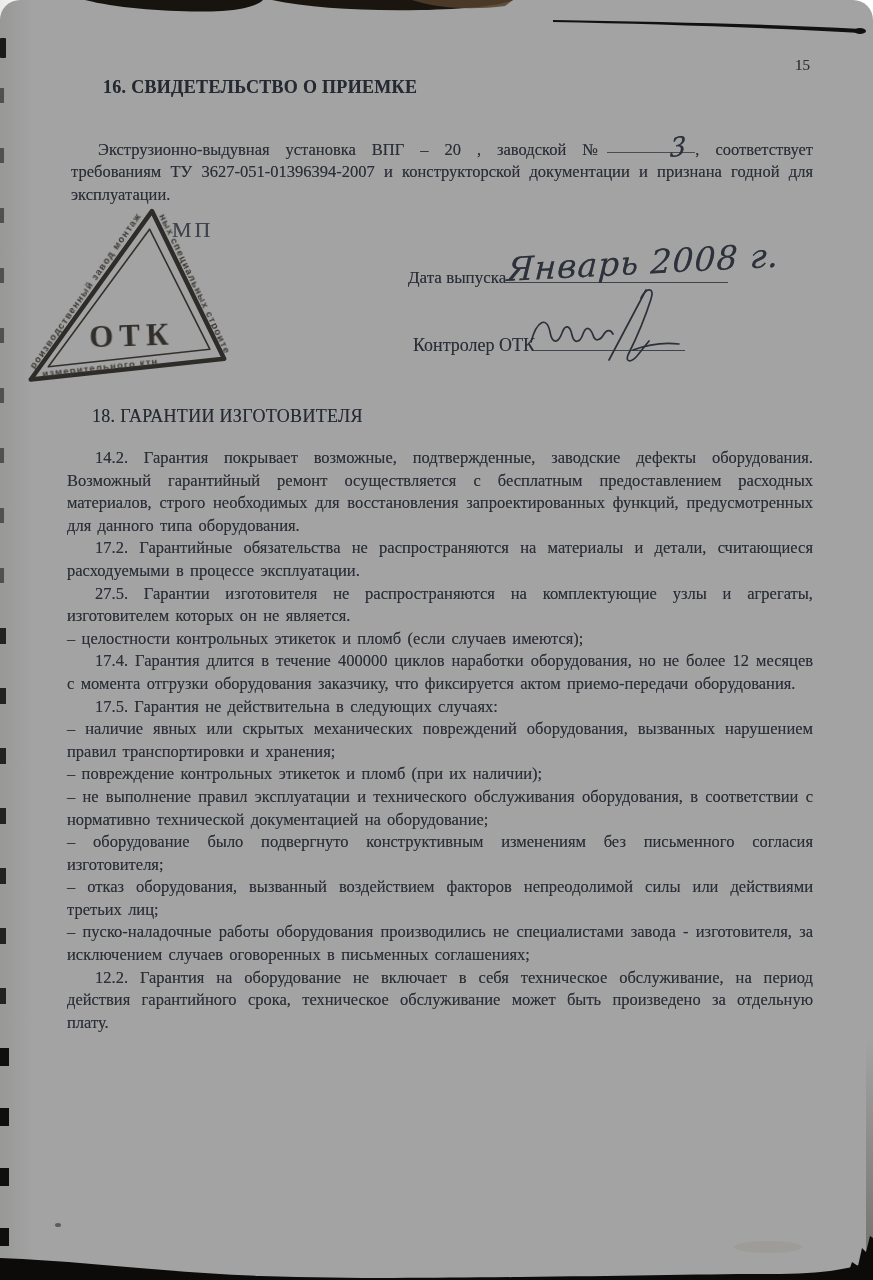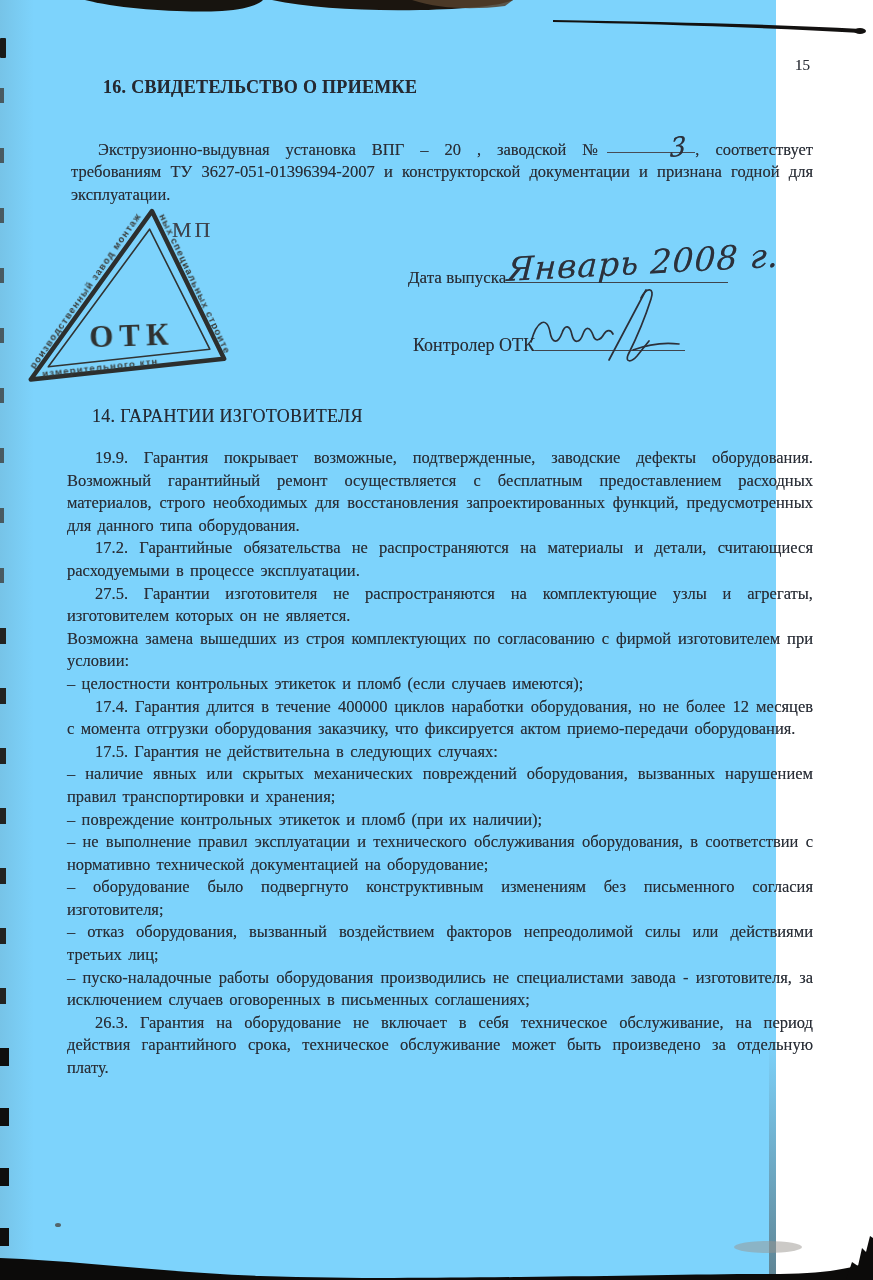--- a/index.html
+++ b/index.html
@@ -3,22 +3,23 @@
 <meta charset="utf-8">
 <style>
   html,body { margin:0; padding:0; }
   body {
     width:873px; height:1280px; overflow:hidden;
     background:#ffffff;
     font-family:"Liberation Serif","DejaVu Serif",serif;
     color:#2a2e36;
   }
   .page {
-    position:relative; width:776px; height:1280px;
-    background:#7dd3fc;
+    position:relative; width:873px; height:1280px;
+    background:#a3a3a3;
+    border-radius:20px;
   }
   .page * { box-sizing:border-box; }
   .txt { text-shadow:0 0 .5px rgba(44,49,58,.55); }
 
   
   .left-shade { position:absolute; left:0; top:0; width:34px; height:1280px;
     background:linear-gradient(to right, rgba(60,58,52,.10), rgba(60,58,52,0)); }
   .right-shade { position:absolute; right:0; top:1040px; width:7px; height:240px;
     background:linear-gradient(to bottom, rgba(90,86,80,0), rgba(70,66,60,.55)); }
   .ticks { position:absolute; left:0; }
@@ -126,32 +127,31 @@
 
   <div class="row-ctrl txt"><span>Контролер ОТК</span><span class="wline ctrl-line"><svg class="sig" width="165" height="82" viewBox="0 0 165 82">
         <g fill="none" stroke="#2c3039" stroke-width="1.7" stroke-linecap="round">
           <path d="M6,58 C12,36 22,32 25,48 C27,60 33,60 37,49 C40,40 45,41 47,51 C49,60 55,59 58,50 C61,42 65,43 68,51 C70,58 75,57 79,50 C82,45 86,46 88,50"></path>
           <path d="M121,6 L84,76"></path>
           <path d="M116,14 C122,2 130,4 126,15 C119,37 109,59 103,71 C100,78 106,79 112,72 C116,67 120,62 124,57"></path>
           <path d="M108,66 C124,60 138,58 154,60"></path>
         </g>
       </svg></span></div>
 
-  <div class="h17 txt">14. ГАРАНТИИ ИЗГОТОВИТЕЛЯ</div>
+  <div class="h17 txt">18. ГАРАНТИИ ИЗГОТОВИТЕЛЯ</div>
 
   <div class="sec17 txt">
-    <p class="indent">19.9. Гарантия покрывает возможные, подтвержденные, заводские дефекты оборудования. Возможный гарантийный ремонт осуществляется с бесплатным предоставлением расходных материалов, строго необходимых для восстановления запроектированных функций, предусмотренных для данного типа оборудования.</p>
+    <p class="indent">14.2. Гарантия покрывает возможные, подтвержденные, заводские дефекты оборудования. Возможный гарантийный ремонт осуществляется с бесплатным предоставлением расходных материалов, строго необходимых для восстановления запроектированных функций, предусмотренных для данного типа оборудования.</p>
     <p class="indent">17.2. Гарантийные обязательства не распространяются на материалы и детали, считающиеся расходуемыми в процессе эксплуатации.</p>
     <p class="indent">27.5. Гарантии изготовителя не распространяются на комплектующие узлы и агрегаты, изготовителем которых он не является.</p>
-    <p class="flush">Возможна замена вышедших из строя комплектующих по согласованию с фирмой изготовителем при условии:</p>
     <p class="flush">– целостности контрольных этикеток и пломб (если случаев имеются);</p>
     <p class="indent">17.4. Гарантия длится в течение 400000 циклов наработки оборудования, но не более 12 месяцев с момента отгрузки оборудования заказчику, что фиксируется актом приемо-передачи оборудования.</p>
     <p class="indent">17.5. Гарантия не действительна в следующих случаях:</p>
     <p class="flush">– наличие явных или скрытых механических повреждений оборудования, вызванных нарушением правил транспортировки и хранения;</p>
     <p class="flush">– повреждение контрольных этикеток и пломб (при их наличии);</p>
     <p class="flush">– не выполнение правил эксплуатации и технического обслуживания оборудования, в соответствии с нормативно технической документацией на оборудование;</p>
     <p class="flush">– оборудование было подвергнуто конструктивным изменениям без письменного согласия изготовителя;</p>
     <p class="flush">– отказ оборудования, вызванный воздействием факторов непреодолимой силы или действиями третьих лиц;</p>
     <p class="flush">– пуско-наладочные работы оборудования производились не специалистами завода - изготовителя, за исключением случаев оговоренных в письменных соглашениях;</p>
-    <p class="indent">26.3. Гарантия на оборудование не включает в себя техническое обслуживание, на период действия гарантийного срока, техническое обслуживание может быть произведено за отдельную плату.</p>
+    <p class="indent">12.2. Гарантия на оборудование не включает в себя техническое обслуживание, на период действия гарантийного срока, техническое обслуживание может быть произведено за отдельную плату.</p>
   </div>
 
 </div>
 
 </body></html>

